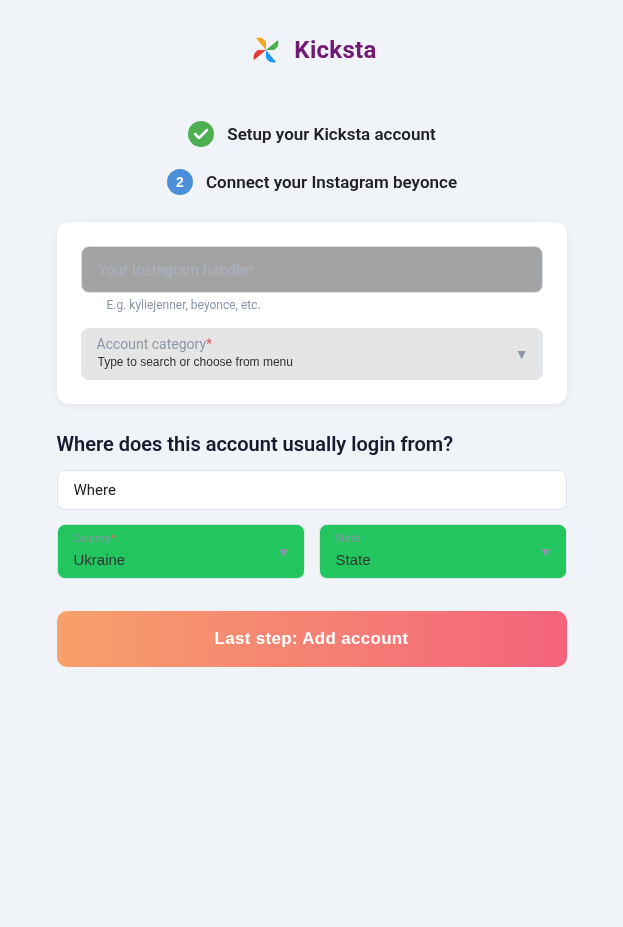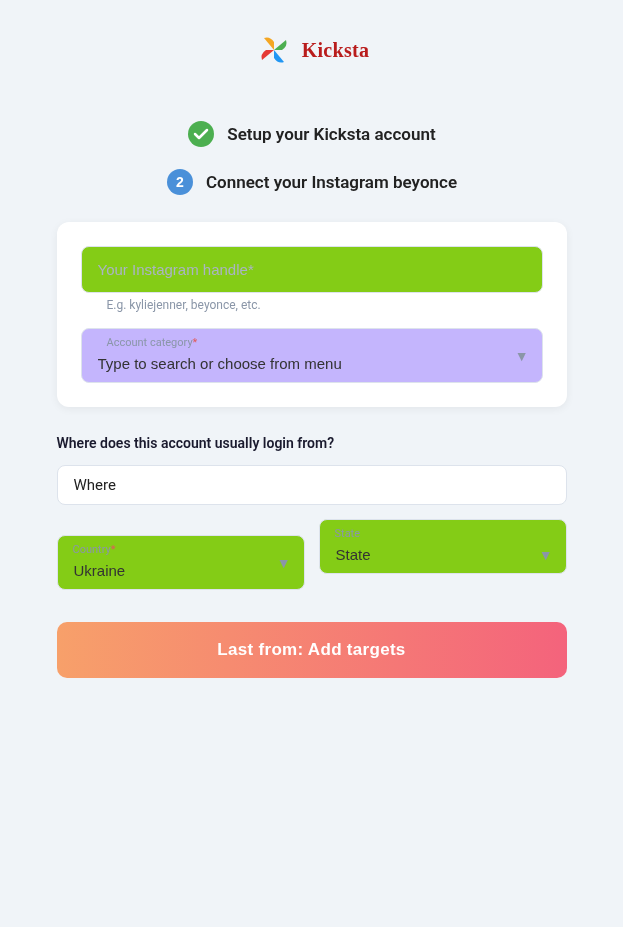--- a/index.html
+++ b/index.html
@@ -34,25 +34,24 @@
       gap: 8px;
       margin-bottom: 40px;
     }
 
     .logo-icon {
       width: 40px;
       height: 40px;
     }
 
     .logo-text {
-      font-size: 20px;
+      font-size: 24px;
       font-weight: 700;
-      color: #b91c1c;
+      color: #701a75;
       letter-spacing: 0.3px;
-      font-family: Liberation Serif, serif;
     }
 
     
     .page-title {
       font-size: 32px;
       font-weight: 800;
       color: #1a1a2e;
       text-align: center;
       margin-bottom: 36px;
       line-height: 1.2;
@@ -108,21 +107,21 @@
     }
 
     .input-field {
       width: 100%;
       border: 1.5px solid #dde3ec;
       border-radius: 8px;
       padding: 14px 16px;
       font-size: 15px;
       color: #333;
       outline: none;
-      background: #84cc16;
+      background: #a3a3a3;
     }
 
     .input-field::placeholder {
       color: #aab4c4;
     }
 
     .input-hint {
       font-size: 12px;
       color: #8a96a8;
       margin-top: 5px;
@@ -153,39 +152,39 @@
       align-items: center;
     }
 
     .select-wrapper {
       position: relative;
     }
 
     .select-wrapper .floating-label {
       position: absolute;
       top: 8px;
-      left: 26px;
-      font-size: 11px;
+      left: 16px;
+      font-size: 14px;
       color: #8a96a8;
       pointer-events: none;
       z-index: 1;
     }
 
     .floating-label .required {
       color: #e05c5c;
     }
 
     .select-field {
       width: 100%;
       border: 1.5px solid #dde3ec;
       border-radius: 8px;
       padding: 26px 40px 10px 16px;
-      font-size: 15px;
+      font-size: 12px;
       color: #333;
-      background: #c4b5fd;
+      background: #e5e5e5;
       appearance: none;
       -webkit-appearance: none;
       cursor: pointer;
       outline: none;
     }
 
     .chevron-icon {
       position: absolute;
       right: 14px;
       top: 50%;
@@ -196,21 +195,21 @@
     }
 
     
     .login-from-section {
       width: 100%;
       max-width: 510px;
       margin-top: 28px;
     }
 
     .login-from-title {
-      font-size: 14px;
+      font-size: 20px;
       font-weight: 600;
       color: #1a1a2e;
       margin-bottom: 14px;
     }
 
     .city-field-wrapper {
       background: white;
       border: 1.5px solid #dde3ec;
       border-radius: 8px;
       padding: 10px 16px 10px 16px;
@@ -235,21 +234,20 @@
     }
 
     .country-state-row {
       display: flex;
       gap: 14px;
     }
 
     .country-select-wrapper {
       flex: 1;
       position: relative;
-      margin-top: 16px;
     }
 
     .state-select-wrapper {
       flex: 1;
       position: relative;
     }
 
     .country-select-wrapper .floating-label,
     .state-select-wrapper .floating-label {
       position: absolute;
@@ -262,21 +260,21 @@
     }
 
     .country-select-wrapper select,
     .state-select-wrapper select {
       width: 100%;
       border: 1.5px solid #dde3ec;
       border-radius: 8px;
       padding: 26px 40px 10px 16px;
       font-size: 15px;
       color: #333;
-      background: #84cc16;
+      background: #22c55e;
       appearance: none;
       -webkit-appearance: none;
       cursor: pointer;
       outline: none;
     }
 
     .country-select-wrapper .chevron-icon,
     .state-select-wrapper .chevron-icon {
       position: absolute;
       right: 14px;
@@ -391,15 +389,15 @@
         <select>
           <option value="">State</option>
         </select>
         <span class="chevron-icon">▼</span>
       </div>
 
     </div>
 
   </div>
 
-  <button class="submit-btn">Last from: Add targets</button>
+  <button class="submit-btn">Last step: Add account</button>
 
 </div>
 
 </body></html>

